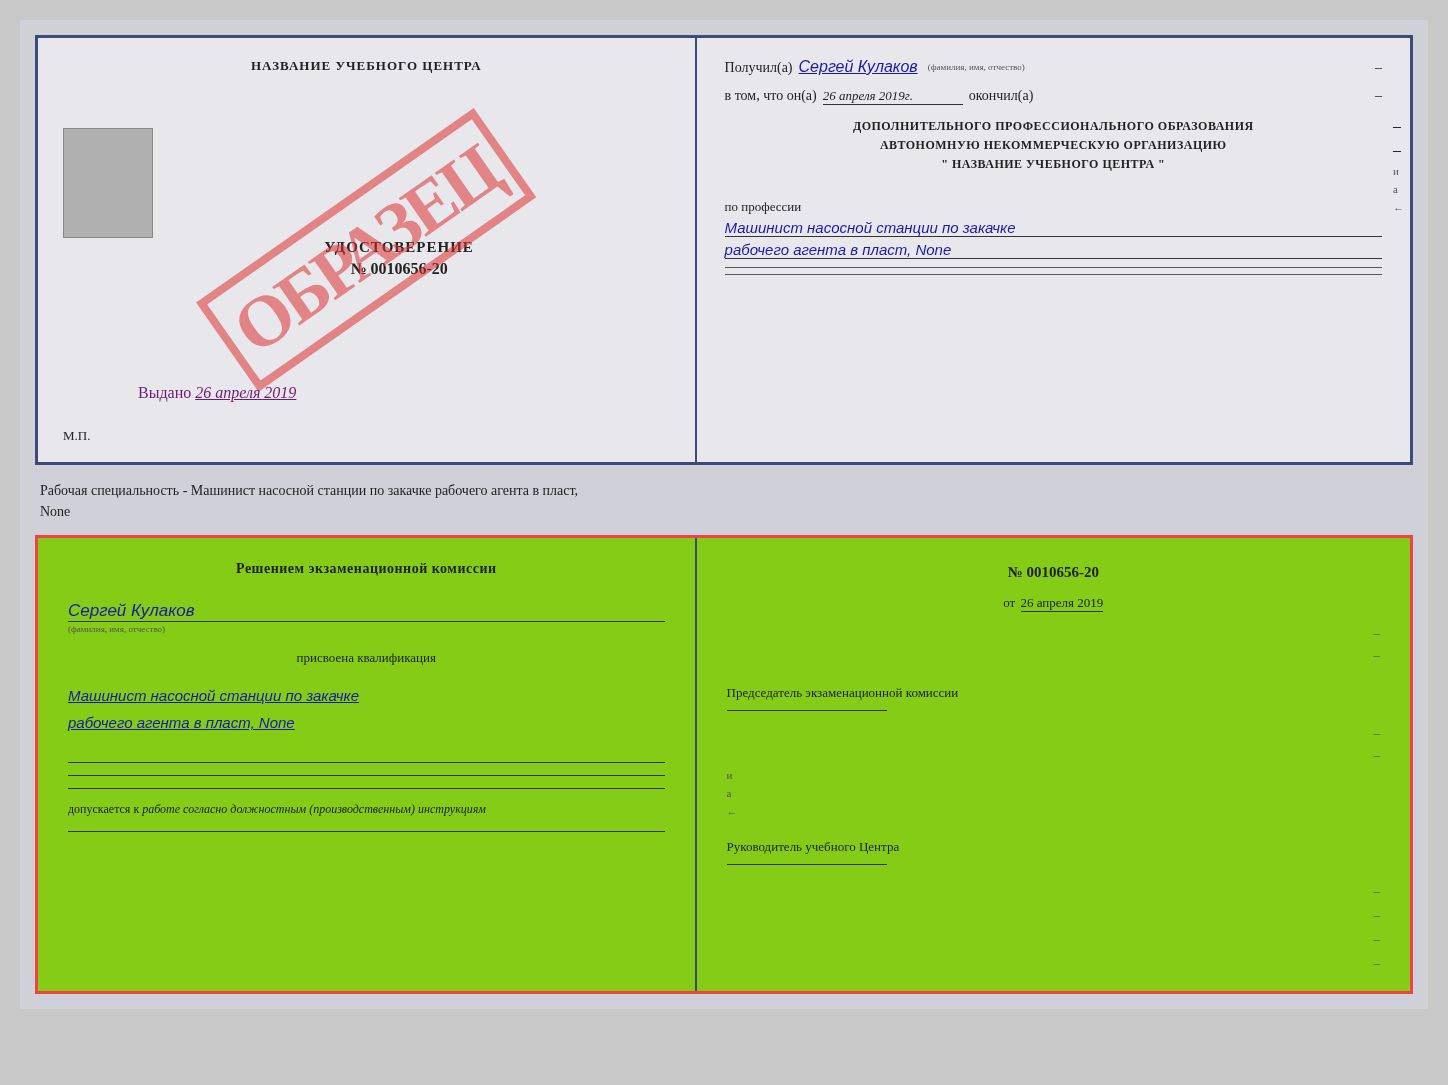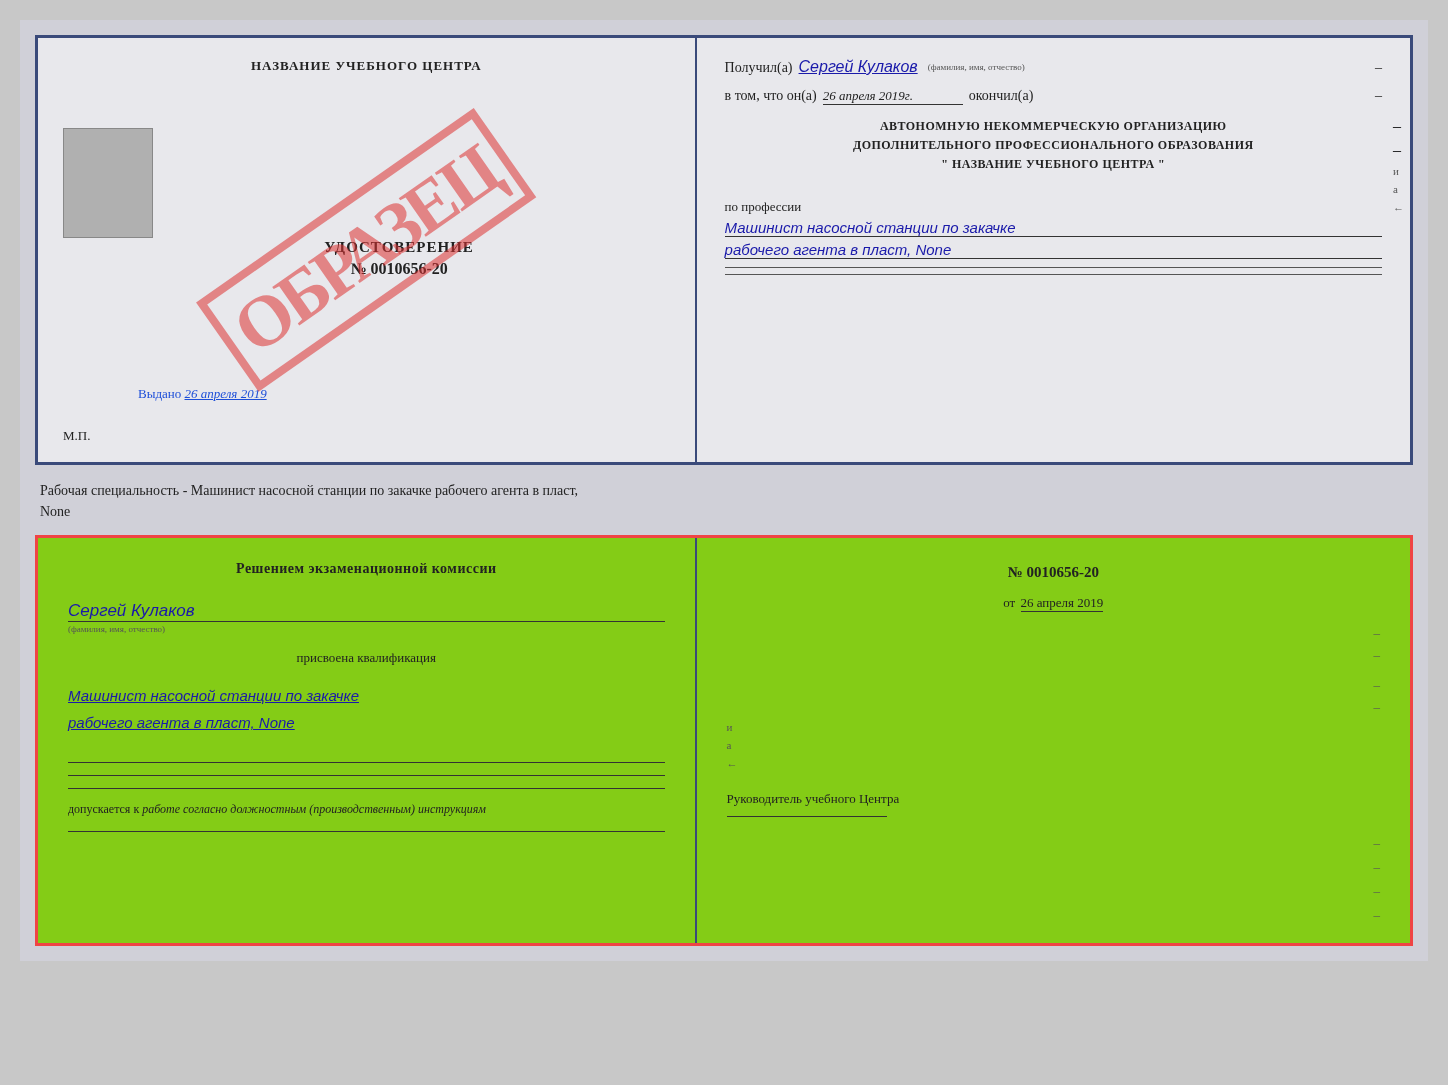--- a/index.html
+++ b/index.html
@@ -86,22 +86,22 @@
       font-size: 16px;
       font-weight: bold;
       color: #222;
       margin-top: 4px;
     }
 
     .vydano-block {
       position: absolute;
       bottom: 60px;
       left: 100px;
-      font-size: 13px;
-      color: #1d4ed8;
+      font-size: 16px;
+      color: #701a75;
     }
 
     .mp-text {
       position: absolute;
       bottom: 18px;
       left: 25px;
       font-size: 13px;
       color: #222;
     }
 
@@ -351,22 +351,22 @@
 
       <div class="vtom-line">
         <span style="font-size:14px;">в том, что он(а)</span>
         <span class="underlined-value">26 апреля 2019г.</span>
         <span style="font-size:14px;">окончил(а)</span>
         <span style="margin-left:auto;">–</span>
       </div>
 
       <div style="position:relative;">
         <div class="right-text-block">
+          <div>ДОПОЛНИТЕЛЬНОГО ПРОФЕССИОНАЛЬНОГО ОБРАЗОВАНИЯ</div>
           <div>АВТОНОМНУЮ НЕКОММЕРЧЕСКУЮ ОРГАНИЗАЦИЮ</div>
-          <div>ДОПОЛНИТЕЛЬНОГО ПРОФЕССИОНАЛЬНОГО ОБРАЗОВАНИЯ</div>
           <div>"  НАЗВАНИЕ УЧЕБНОГО ЦЕНТРА  "</div>
         </div>
         <div style="position:absolute; right:-22px; top:0; display:flex; flex-direction:column; gap:6px;">
           <span>–</span>
           <span>–</span>
           <span style="font-size:11px; color:#555;">и</span>
           <span style="font-size:11px; color:#555;">а</span>
           <span style="font-size:11px; color:#555;">←</span>
         </div>
       </div>
@@ -427,20 +427,24 @@
       <div class="ot-date">
         <span>от</span>
         <span style="border-bottom:1px solid #333; padding-bottom:1px; margin-left:2px;">26 апреля 2019</span>
       </div>
 
       <div style="display:flex; flex-direction:column; gap:6px; margin-top:4px;">
         <span style="text-align:right; font-size:13px; color:#555;">–</span>
         <span style="text-align:right; font-size:13px; color:#555;">–</span>
       </div>
 
+      <div class="podpis-block" style="margin-top:10px;">
+        <div>Председатель экзаменационной комиссии</div>
+        <div class="podpis-line"></div>
+      </div>
 
       <div style="display:flex; flex-direction:column; gap:6px; margin-top:4px;">
         <span style="text-align:right; font-size:13px; color:#555;">–</span>
         <span style="text-align:right; font-size:13px; color:#555;">–</span>
         <span style="font-size:11px; color:#555;">и</span>
         <span style="font-size:11px; color:#555;">а</span>
         <span style="font-size:11px; color:#555;">←</span>
       </div>
 
       <div class="podpis-block" style="margin-top:10px;">

